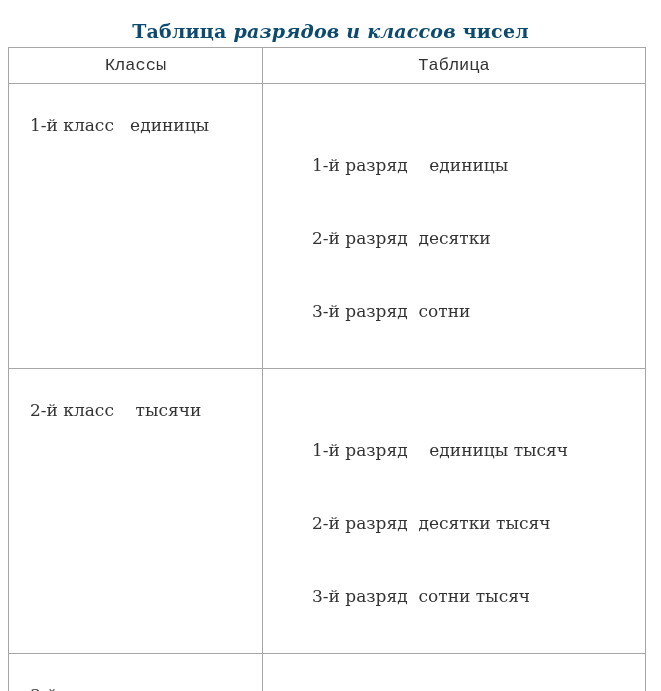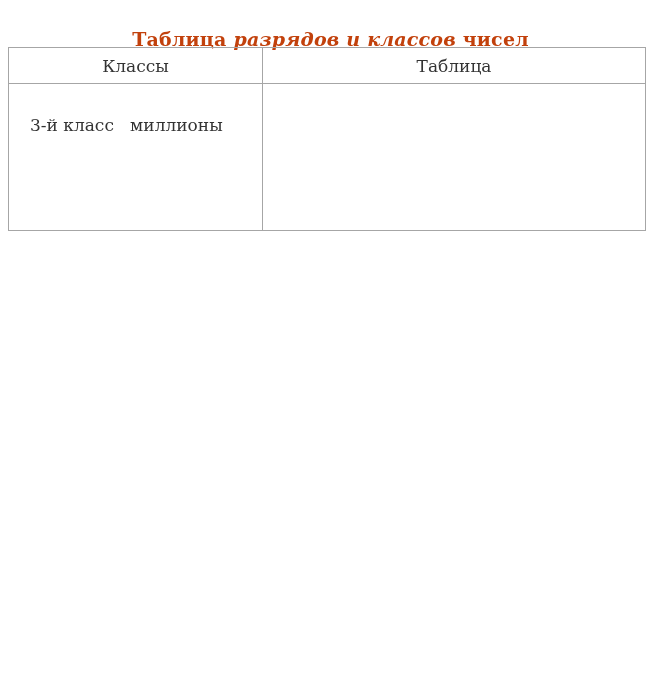--- a/index.html
+++ b/index.html
@@ -9,26 +9,26 @@
     background: #ffffff;
   }
   body {
     position: relative;
     width: 661px;
     height: 691px;
     font-family: "DejaVu Serif", serif;
     color: #333333;
   }
   .page-title {
-    margin: 28px 0 0 0;
+    margin: 20px 0 0 0;
     font-size: 19px;
     line-height: 22px;
     font-weight: bold;
     text-align: center;
-    color: #c2410c;
+    color: #0c4a6e;
     letter-spacing: 0.2px;
   }
   .page-title em { font-style: italic; }
 
   table.num-table {
     position: absolute;
     left: 8px;
     top: 47px;
     width: 638px;
     border-collapse: collapse;
@@ -39,20 +39,21 @@
   table.num-table td {
     border: 1px solid #a6a6a6;
     font-size: 17px;
     font-weight: normal;
   }
   table.num-table th {
     height: 36px;
     text-align: center;
     vertical-align: middle;
     padding: 0;
+    font-family: Liberation Mono, monospace;
   }
   table.num-table td {
     vertical-align: top;
     white-space: pre;
     height: 147px;
   }
   td.class-cell {
     padding: 25px 0 0 21px;
     line-height: 33px;
   }
@@ -74,20 +75,36 @@
     <col class="col-ranks">
   </colgroup>
   <thead>
     <tr>
       <th>Классы</th>
       <th>Таблица</th>
     </tr>
   </thead>
   <tbody>
     <tr>
+      <td class="class-cell">1-й класс   единицы</td>
+      <td class="ranks-cell">
+        <div class="rank-line">1-й разряд    единицы</div>
+        <div class="rank-line">2-й разряд  десятки</div>
+        <div class="rank-line">3-й разряд  сотни</div>
+      </td>
+    </tr>
+    <tr>
+      <td class="class-cell">2-й класс    тысячи</td>
+      <td class="ranks-cell">
+        <div class="rank-line">1-й разряд    единицы тысяч</div>
+        <div class="rank-line">2-й разряд  десятки тысяч</div>
+        <div class="rank-line">3-й разряд  сотни тысяч</div>
+      </td>
+    </tr>
+    <tr>
       <td class="class-cell">3-й класс   миллионы</td>
       <td class="ranks-cell">
         
         
         
       </td>
     </tr>
 
   </tbody>
 </table>

